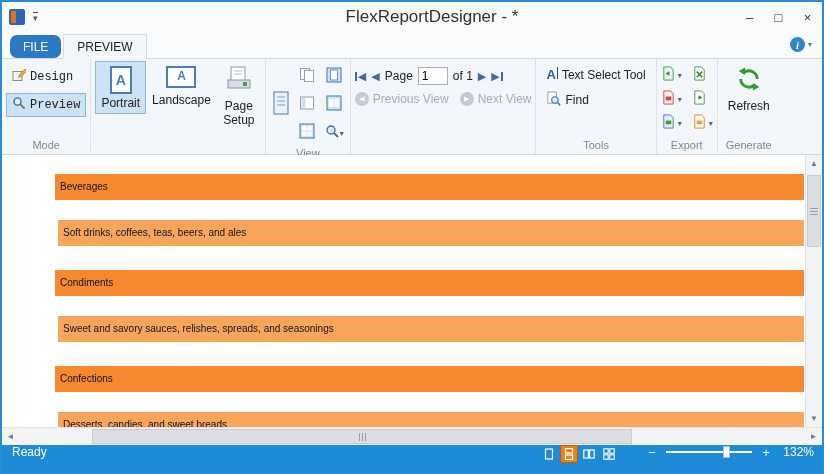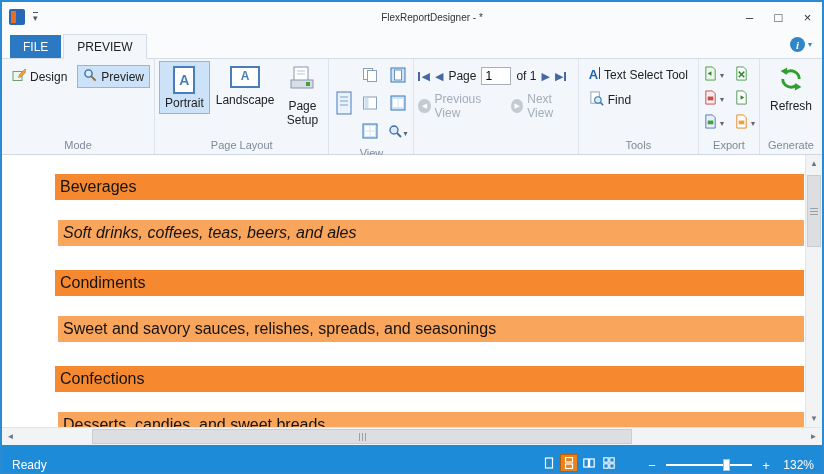--- a/index.html
+++ b/index.html
@@ -7,41 +7,41 @@
   body { font-family:"Liberation Sans", sans-serif; }
   .window{
     width:824px;height:474px;border:2px solid #2a8ad4;background:#f3f6fa;
     display:flex;flex-direction:column;position:relative;overflow:hidden;
   }
   
   .titlebar{height:30px;background:#fafbfd;display:flex;align-items:center;position:relative;flex:0 0 auto;}
   .app-icon{width:16px;height:16px;margin-left:7px;position:relative;background:#2a66b8;border-radius:2px;}
   .app-icon::after{content:"";position:absolute;left:2px;top:2px;width:5px;height:12px;background:#e8701a;}
   .qat-caret{font-size:9px;color:#555;margin-left:8px;border-top:1px solid #555;line-height:8px;padding-top:1px;}
-  .title{position:absolute;left:0;right:0;text-align:center;font-size:10px;color:#333;pointer-events:none;margin-left:40px;}
+  .title{position:absolute;left:0;right:0;text-align:center;font-size:17px;color:#333;pointer-events:none;margin-left:40px;}
   .win-controls{margin-left:auto;display:flex;height:100%;}
   .win-btn{width:29px;height:100%;display:flex;align-items:center;justify-content:center;font-size:13px;color:#333;cursor:default;}
   
   .tabstrip{height:26px;background:#fafbfd;display:flex;align-items:flex-end;padding-left:8px;flex:0 0 auto;position:relative;}
   .tab{font-size:12px;padding:5px 13px 4px;cursor:default;}
-  .tab-file{background:#2b79c2;color:#fff;margin-right:2px;}
+  .tab-file{background:#2b79c2;color:#fff;margin-right:2px;border-radius:7px;}
   .tab-active{background:#f3f6fa;color:#222;border:1px solid #d5dce6;border-bottom:1px solid #f3f6fa;margin-bottom:-1px;}
   .info-wrap{position:absolute;right:10px;top:5px;display:flex;align-items:center;gap:3px;}
   .info-circle{width:15px;height:15px;border-radius:50%;background:#2f86c9;color:#fff;font-size:11px;font-weight:bold;display:flex;align-items:center;justify-content:center;font-family:"Liberation Serif",serif;font-style:italic;}
   .info-caret{font-size:8px;color:#2f86c9;}
   
   .ribbon{height:97px;background:#f3f6fa;border-top:1px solid #d5dce6;border-bottom:1px solid #cfd7e2;display:flex;flex:0 0 auto;}
   .group{display:flex;flex-direction:column;border-right:1px solid #dde3ec;padding:2px 4px 0;}
   .gbody{flex:1;display:flex;align-items:flex-start;}
   .glabel{height:17px;text-align:center;font-size:11px;color:#7e8a99;line-height:16px;white-space:nowrap;}
   .btn{display:flex;align-items:center;gap:4px;font-size:12px;color:#222;padding:2px 5px;border:1px solid transparent;cursor:default;white-space:nowrap;}
   .btn.selected{background:#cbe2f8;border-color:#8fb8e0;}
   .bigbtn{display:flex;flex-direction:column;align-items:center;justify-content:flex-start;font-size:12px;color:#222;padding:4px 5px 2px;border:1px solid transparent;text-align:center;line-height:1.15;cursor:default;}
   .bigbtn.selected{background:#cbe2f8;border-color:#8fb8e0;}
-  .stackcol{display:flex;flex-direction:row;gap:4px;padding-top:4px;}
+  .stackcol{display:flex;flex-direction:column;gap:4px;padding-top:4px;font-family:Liberation Mono, monospace;}
   
   .portrait-glyph{width:22px;height:28px;background:#fff;border:2px solid #4a7dbc;color:#4a7dbc;font-weight:bold;font-size:14px;display:flex;align-items:center;justify-content:center;margin-bottom:3px;}
   .landscape-glyph{width:30px;height:22px;background:#fff;border:2px solid #4a7dbc;color:#4a7dbc;font-weight:bold;font-size:12px;display:flex;align-items:center;justify-content:center;margin-bottom:6px;}
   
   .view-body{display:flex;align-items:center;gap:5px;padding-top:4px;}
   .viewgrid{display:grid;grid-template-columns:auto auto;gap:4px 6px;}
   .icbtn{display:flex;align-items:center;justify-content:center;padding:1px;border:1px solid transparent;cursor:default;}
   
   .nav-body{display:flex;flex-direction:column;gap:7px;padding-top:6px;}
   .navrow{display:flex;align-items:center;gap:5px;font-size:12px;color:#222;}
@@ -55,43 +55,43 @@
   .tools-body{display:flex;flex-direction:column;gap:3px;padding-top:3px;align-items:flex-start;}
   .ibeam{display:inline-block;width:1px;height:12px;background:#444;margin-left:1px;}
   .a-glyph{color:#1f62b0;font-weight:bold;font-size:13px;line-height:13px;}
   
   .expgrid{display:grid;grid-template-columns:auto auto;gap:5px 10px;padding-top:5px;}
   .expcell{display:flex;align-items:center;gap:2px;cursor:default;}
   .ddcaret{font-size:8px;color:#5a6573;}
   
   .content{flex:1;background:#fff;position:relative;overflow:hidden;}
   .report{position:absolute;left:0;top:0;right:17px;}
-  .bar{height:26px;line-height:26px;font-size:16px;color:#141414;padding-left:5px;margin-left:53px;margin-right:1px;overflow:hidden;white-space:nowrap;}
+  .bar{height:26px;line-height:26px;font-size:10px;color:#141414;padding-left:5px;margin-left:53px;margin-right:1px;overflow:hidden;white-space:nowrap;}
   .bar.cat{background:#f6882f;}
   .bar.desc{background:#f9a55b;margin-left:56px;}
   .report .bar:nth-child(1){margin-top:19px;}
-  .report .bar:nth-child(2){margin-top:20px;font-style:italic;}
+  .report .bar:nth-child(2){margin-top:20px;}
   .report .bar:nth-child(3){margin-top:24px;}
   .report .bar:nth-child(4){margin-top:20px;}
   .report .bar:nth-child(5){margin-top:24px;}
   .report .bar:nth-child(6){margin-top:20px;}
   
   .vscroll{position:absolute;top:0;right:0;bottom:0;width:17px;background:#f2f3f5;border-left:1px solid #e2e4e8;}
   .sbtnv{height:17px;display:flex;align-items:center;justify-content:center;font-size:8px;color:#6d7685;cursor:default;}
   .sbtn-down{position:absolute;bottom:0;left:0;right:0;}
   .vthumb{position:absolute;left:1px;right:1px;top:20px;height:72px;background:#dcdee2;border:1px solid #c9ccd2;display:flex;align-items:center;justify-content:center;cursor:default;}
   .grip-v{width:8px;height:7px;border-top:1px solid #9aa0ab;border-bottom:1px solid #9aa0ab;position:relative;}
   .grip-v::after{content:"";position:absolute;left:0;right:0;top:2px;border-top:1px solid #9aa0ab;}
   .hscroll{height:18px;background:#f2f3f5;border-top:1px solid #e2e4e8;position:relative;flex:0 0 auto;}
   .sbtnh{position:absolute;top:0;bottom:0;width:17px;display:flex;align-items:center;justify-content:center;font-size:8px;color:#6d7685;cursor:default;}
   .hthumb{position:absolute;top:1px;bottom:1px;left:90px;width:540px;background:#dcdee2;border:1px solid #c9ccd2;display:flex;align-items:center;justify-content:center;cursor:default;}
   .grip-h{width:7px;height:8px;border-left:1px solid #9aa0ab;border-right:1px solid #9aa0ab;position:relative;}
   .grip-h::after{content:"";position:absolute;top:0;bottom:0;left:2px;border-left:1px solid #9aa0ab;}
   
-  .statusbar{height:27px;background:#1e8bd8;color:#fff;display:flex;align-items:flex-end;font-size:12px;flex:0 0 auto;padding:0 8px;}
+  .statusbar{height:27px;background:#1e8bd8;color:#fff;display:flex;align-items:flex-start;font-size:12px;flex:0 0 auto;padding:0 8px;}
   .sb-ready{margin-left:2px;}
   .sb-spacer{flex:1;}
   .sb-report{font-weight:bold;margin-right:10px;}
   .vmbtns{display:flex;gap:2px;margin-right:28px;}
   .vmbtn{width:18px;height:18px;display:flex;align-items:center;justify-content:center;border:1px solid transparent;cursor:default;}
   .vmbtn.active{background:#e8821e;border-color:#b85f08;}
   .zoomctl{display:flex;align-items:center;gap:8px;}
   .zoombtn{font-size:13px;line-height:13px;cursor:default;width:12px;text-align:center;}
   .slider{width:86px;height:14px;position:relative;cursor:default;}
   .slider .track{position:absolute;top:6px;left:0;right:0;height:2px;background:#fff;}
@@ -161,21 +161,20 @@
           <span><svg width="24" height="30" viewBox="0 0 24 30">
                 <rect x="4" y="1" width="14" height="18" fill="#fff" stroke="#8a97a8"></rect>
                 <line x1="7" y1="5" x2="15" y2="5" stroke="#b9c3d0"></line>
                 <line x1="7" y1="8" x2="15" y2="8" stroke="#b9c3d0"></line>
                 <rect x="1" y="14" width="22" height="8" fill="#d7dee8" stroke="#8a97a8"></rect>
                 <rect x="16" y="16" width="4" height="4" fill="#3fa13f"></rect>
               </svg></span>
           <span>Page Setup</span>
         </div>
       </div>
-      <div class="glabel">Page Layout</div>
     </div>
 
     <div class="group">
       <div class="gbody view-body">
         <div class="icbtn">
           <span><svg width="18" height="24" viewBox="0 0 18 24">
                 <rect x="2" y="1" width="14" height="22" fill="#eaf2fb" stroke="#4a7dbc"></rect>
                 <line x1="5" y1="6" x2="13" y2="6" stroke="#7ba3cf"></line>
                 <line x1="5" y1="10" x2="13" y2="10" stroke="#7ba3cf"></line>
                 <line x1="5" y1="14" x2="13" y2="14" stroke="#7ba3cf"></line>

